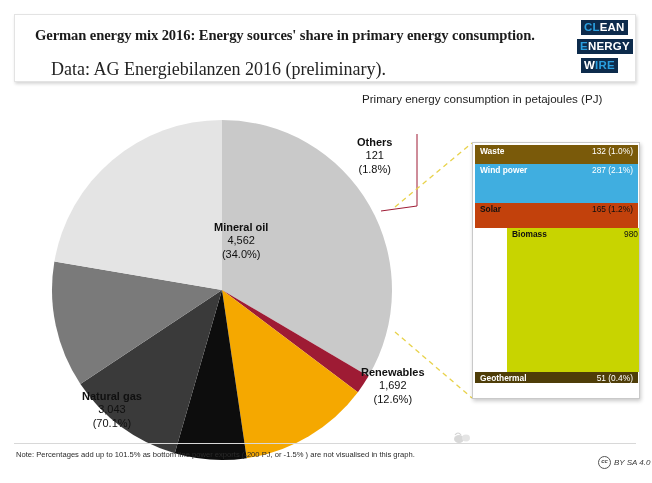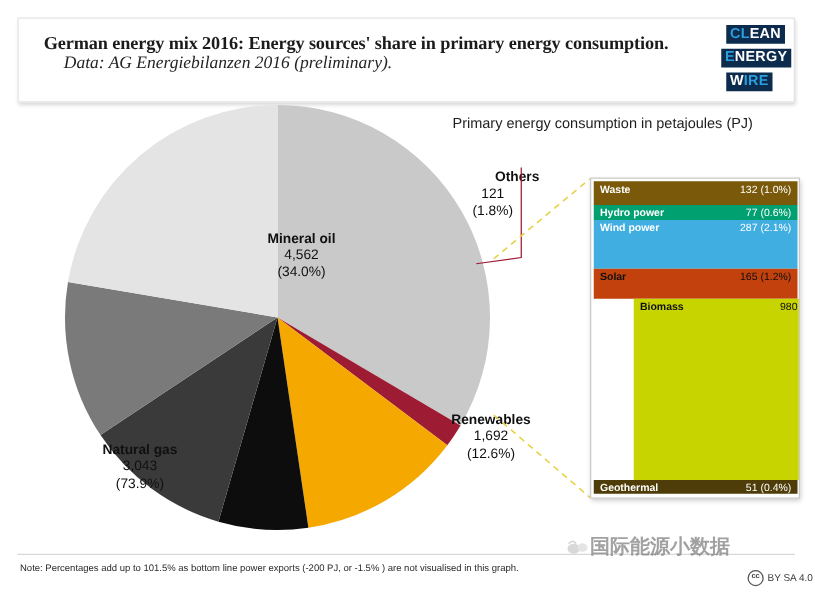--- a/index.html
+++ b/index.html
@@ -37,26 +37,25 @@
     font-family: "Liberation Serif", serif;
     font-weight: bold;
     font-size: 14.6px;
     color: #1b1b1b;
     letter-spacing: -0.1px;
     white-space: nowrap;
   }
   #subline {
     position: absolute;
     left: 36px;
-    top: 28px;
+    top: 44px;
     font-family: "Liberation Serif", serif;
-    font-size: 14px;
+    font-size: 18px;
     color: #242424;
     white-space: nowrap;
-    font-style: italic;
   }
 
   
   #cew-logo {
     position: absolute;
     left: 577px;
     top: 20px;
     width: 54px;
     height: 56px;
     text-align: right;
@@ -77,21 +76,21 @@
   }
   .cew-row .hi { color: #2a9fe0; }
   #cew-r1 { top: 0px; left: 4px; }
   #cew-r2 { top: 19px; left: 0px; }
   #cew-r3 { top: 38px; left: 4px; }
 
   
   #pie-wrap {
     position: absolute;
     left: 44px;
-    top: 77px;
+    top: 113px;
     width: 356px;
     height: 356px;
   }
   #pie-svg { display: block; }
 
   .pie-label {
     position: absolute;
     text-align: center;
     line-height: 1.22;
     font-family: "Liberation Sans", sans-serif;
@@ -116,21 +115,21 @@
     position: absolute;
     left: 357px;
     top: 136px;
     text-align: center;
     line-height: 1.22;
     font-family: "Liberation Sans", sans-serif;
     font-size: 11px;
     color: #101010;
     white-space: nowrap;
   }
-  #lbl-others .pl-name { font-weight: bold; display: block; margin-left: 39px; }
+  #lbl-others .pl-name { font-weight: bold; display: block; }
 
   
   #bar-title {
     position: absolute;
     left: 362px;
     top: 92px;
     font-family: "Liberation Sans", sans-serif;
     font-size: 11.6px;
     color: #1d1d1d;
     white-space: nowrap;
@@ -221,20 +220,21 @@
     opacity: 0.55;
   }
   #cc-badge {
     position: absolute;
     left: 598px;
     top: 456px;
     display: flex;
     align-items: center;
     gap: 3px;
     white-space: nowrap;
+    font-style: italic;
   }
   #cc-badge .cc-circle {
     width: 11px;
     height: 11px;
     border: 1.2px solid #555;
     border-radius: 50%;
     font-size: 6px;
     line-height: 9px;
     text-align: center;
     color: #444;
@@ -278,21 +278,21 @@
 
     <div class="pie-label pl-dark" id="lbl-mineral">
       <span class="pl-name">Mineral oil</span>
       <span class="pl-val">4,562</span>
       <span class="pl-pct">(34.0%)</span>
     </div>
 
     <div class="pie-label pl-dark" id="lbl-gas">
       <span class="pl-name">Natural gas</span>
       <span class="pl-val">3,043</span>
-      <span class="pl-pct">(73.9%)</span>
+      <span class="pl-pct">(70.1%)</span>
     </div>
 
     <div class="pie-label pl-light" id="lbl-hardcoal">
       <span class="pl-name">Hard coal</span>
 
     </div>
 
     <div class="pie-label pl-light" id="lbl-lignite">
       <span class="pl-name">Lignite</span>
 
@@ -324,24 +324,20 @@
   </svg>
 
   <div id="bar-title">Primary energy consumption in petajoules (PJ)</div>
 
   <div id="bar-outer">
     <div id="bar-stack">
         <div class="bseg txt-light" style="height: 19.47px; background: rgb(122, 90, 10);">
           <span class="bname">Waste</span>
           <span class="bval">132 (1.0%)</span>
         </div>
-        <div class="bseg txt-light" style="height: 11.36px; background: rgb(0, 160, 112);">
-          <span class="bname">Hydro power</span>
-          <span class="bval">77 (0.6%)</span>
-        </div>
         <div class="bseg txt-light" style="height: 39px; background: rgb(64, 174, 224);">
           <span class="bname">Wind power</span>
           <span class="bval">287 (2.1%)</span>
         </div>
         <div class="bseg txt-dark" style="height: 24.33px; background: #c2410c;">
           <span class="bname">Solar</span>
           <span class="bval">165 (1.2%)</span>
         </div>
         <div class="bseg txt-dark" style="height: 144.52px; background: rgb(200, 212, 0); margin-left: 32px;">
           <span class="bname">Biomass</span>
@@ -355,20 +351,19 @@
   </div>
 
   <div id="divider"></div>
   <div id="footnote">Note: Percentages add up to 101.5% as bottom line power exports (-200 PJ, or -1.5% ) are not visualised in this graph.</div>
 
   <svg id="wm-mark" viewBox="0 0 20 16">
     <ellipse cx="7" cy="9" rx="5" ry="4" fill="#b9b9b9"></ellipse>
     <ellipse cx="14" cy="8" rx="4" ry="3.4" fill="#cfcfcf"></ellipse>
     <path d="M3 5 Q6 1 9 5" stroke="#b0b0b0" stroke-width="1.2" fill="none"></path>
   </svg>
-  <div id="watermark">国际能源小数据</div>
 
   <div id="cc-badge">
     <span class="cc-circle">cc</span>
     <span class="cc-text">BY SA 4.0</span>
   </div>
 
 </div>
 
 </body></html>

